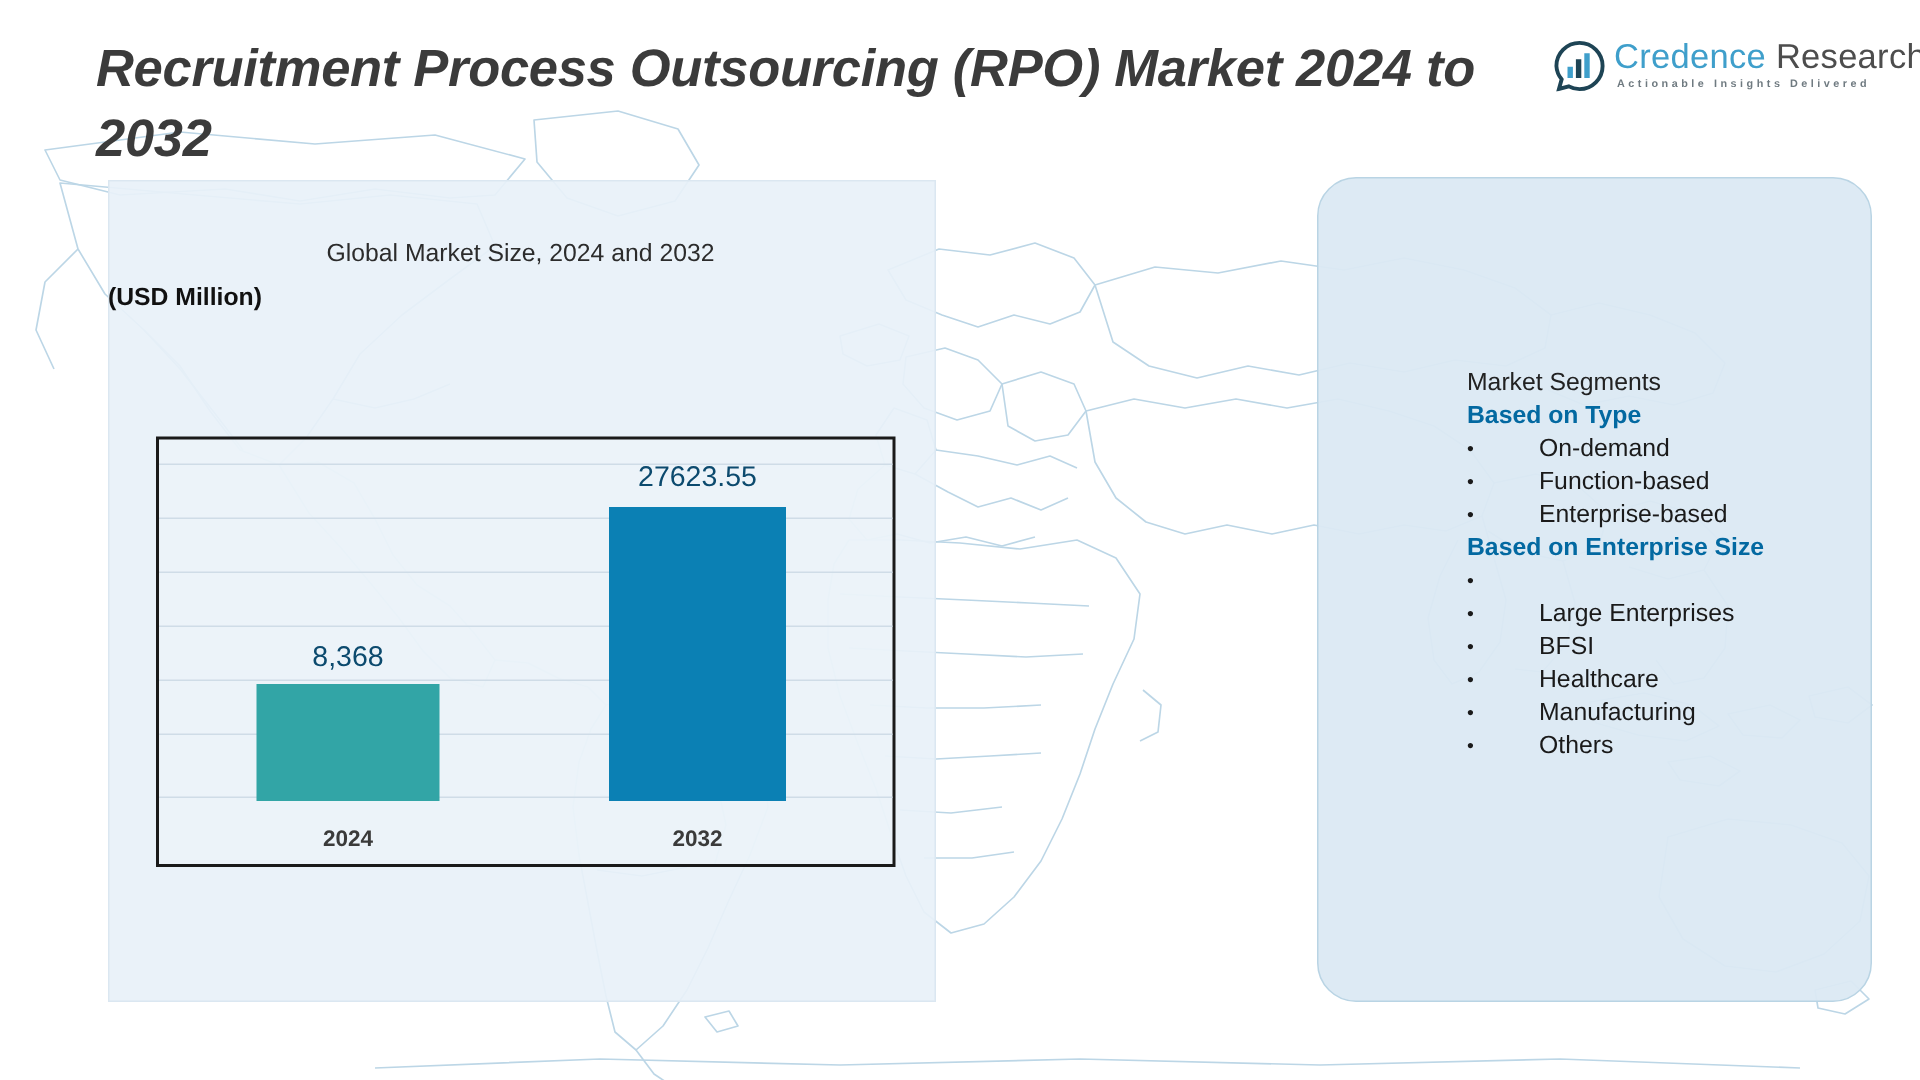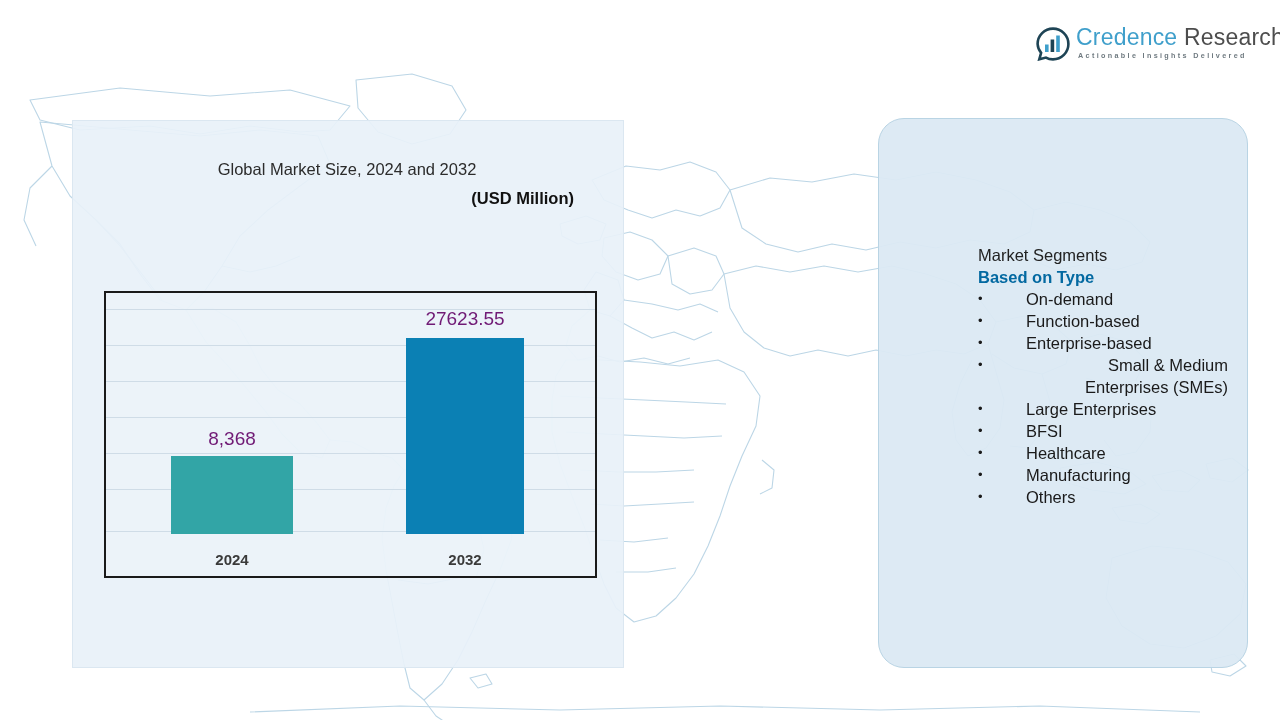--- a/index.html
+++ b/index.html
@@ -46,32 +46,32 @@
     font-size:7.2px;color:#6f7a80;letter-spacing:2.35px;white-space:nowrap;
     font-weight:bold;
   }
 
   
   .chart-title{
     position:absolute;left:72px;top:160px;width:550px;text-align:center;
     font-size:16.5px;color:#2c2c2c;z-index:3;
   }
   .chart-subtitle{
-    position:absolute;left:72px;top:189px;width:502px;text-align:right;
+    position:absolute;left:72px;top:189px;width:502px;text-align:left;
     font-size:16.5px;color:#111;font-weight:bold;z-index:3;
   }
   .plot{
     position:absolute;left:104px;top:291px;width:489px;height:283px;
     border:2px solid #1a1a1a;background:rgba(237,244,250,.55);z-index:3;
   }
   .grid{position:absolute;inset:0;}
   .grid .gl{position:absolute;left:0;right:0;height:1px;background:#cfdce7;}
   .bar{position:absolute;bottom:42px;}
   .bar-label{
-    position:absolute;font-size:19px;color:#701a75;white-space:nowrap;text-align:center;
+    position:absolute;font-size:19px;color:#0c4a6e;white-space:nowrap;text-align:center;
   }
   .cat-label{
     position:absolute;bottom:8px;font-size:15px;color:#3a3a3a;text-align:center;font-weight:bold;
   }
 
   
   .cagr-wrap{position:absolute;left:700px;top:310px;width:200px;height:180px;z-index:4;}
   .cagr-shadow{
     position:absolute;left:4px;top:14px;width:150px;height:150px;border-radius:50%;
     background:radial-gradient(circle at 68% 50%, #8e9498 0%, #b9bfc3 42%, #e3e6e8 72%, rgba(255,255,255,0) 86%);
@@ -160,20 +160,21 @@
         <path d="M1210 600 L1234 594 L1246 606 L1230 616 L1212 612 Z"></path>
 
         <path d="M250 652 L400 646 L560 650 L720 646 L880 650 L1040 646 L1200 652"></path>
       </g>
     </svg>
   </div>
 
   <div class="left-panel"></div>
   <div class="right-panel"></div>
 
+  <div class="page-title">Recruitment Process Outsourcing (RPO) Market 2024 to 2032</div>
 
   <div class="logo">
     <svg class="logo-mark" viewBox="0 0 34 34">
       <path d="M17 1.6c8.5 0 15.4 6.9 15.4 15.4S25.5 32.4 17 32.4c-2.6 0-5-.6-7.1-1.8l-6.6 1.7 1.8-6.4A15.3 15.3 0 0 1 1.6 17C1.6 8.5 8.5 1.6 17 1.6z" fill="none" stroke="#1e4455" stroke-width="2.6"></path>
       <rect x="9" y="17.5" width="3.6" height="7.5" fill="#3f9fcb"></rect>
       <rect x="14.6" y="12.5" width="3.6" height="12.5" fill="#1e4455"></rect>
       <rect x="20.2" y="8.5" width="3.6" height="16.5" fill="#3f9fcb"></rect>
     </svg>
     <div class="logo-text">
       <span class="logo-word-1">Credence</span><span class="logo-word-2"> Research</span>
@@ -215,23 +216,23 @@
     </div>
     <div class="seg-item">
       <span class="seg-bullet">•</span>
       <span class="seg-text">Function-based</span>
     </div>
     <div class="seg-item">
       <span class="seg-bullet">•</span>
       <span class="seg-text">Enterprise-based</span>
     </div>
 
-    <div class="seg-item">
-      <span class="seg-bullet">•</span>
-      <span class="seg-text">Small &amp; Medium Enterprises (SMEs)</span>
+    <div class="seg-group">Based on Enterprise Size</div>
+    <div class="seg-item">
+      <span class="seg-bullet">•</span>
     </div>
     <div class="seg-item">
       <span class="seg-bullet">•</span>
       <span class="seg-text">Large Enterprises</span>
     </div>
 
     <div class="seg-item">
       <span class="seg-bullet">•</span>
       <span class="seg-text">BFSI</span>
     </div>

